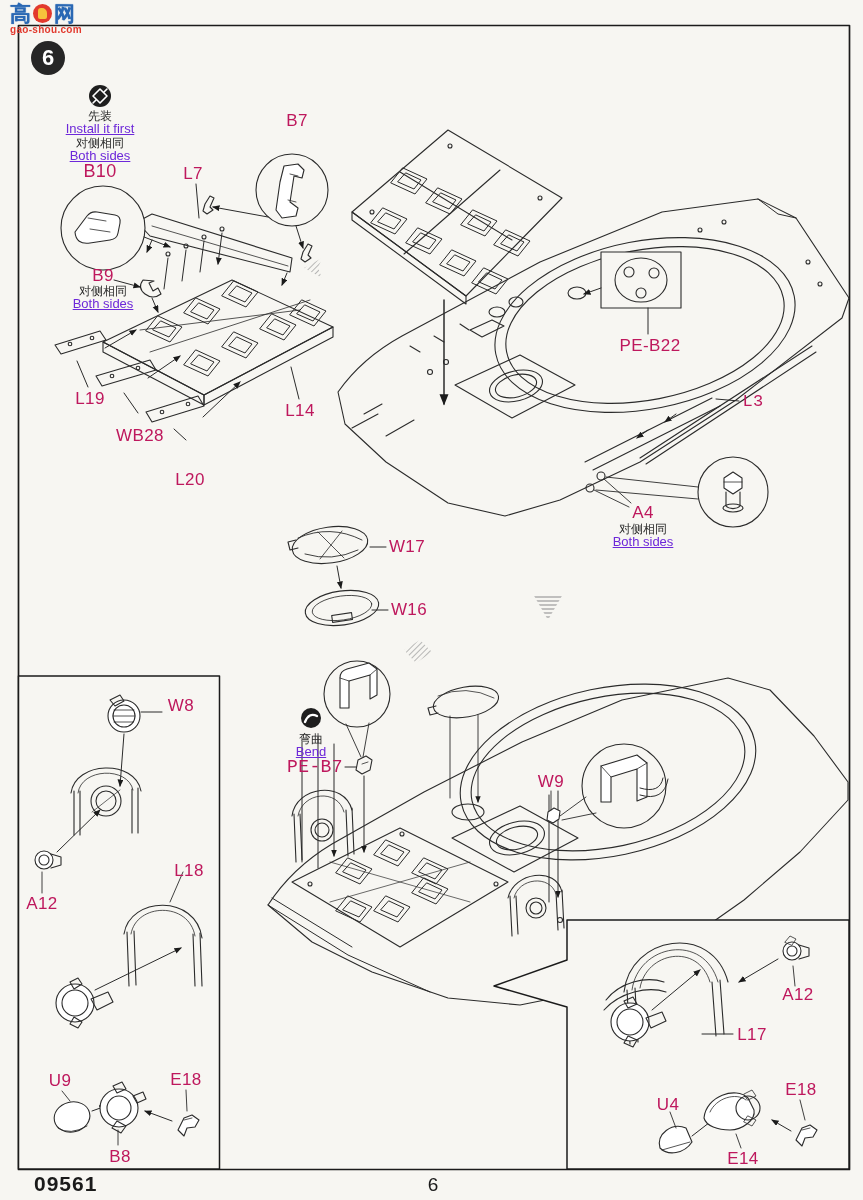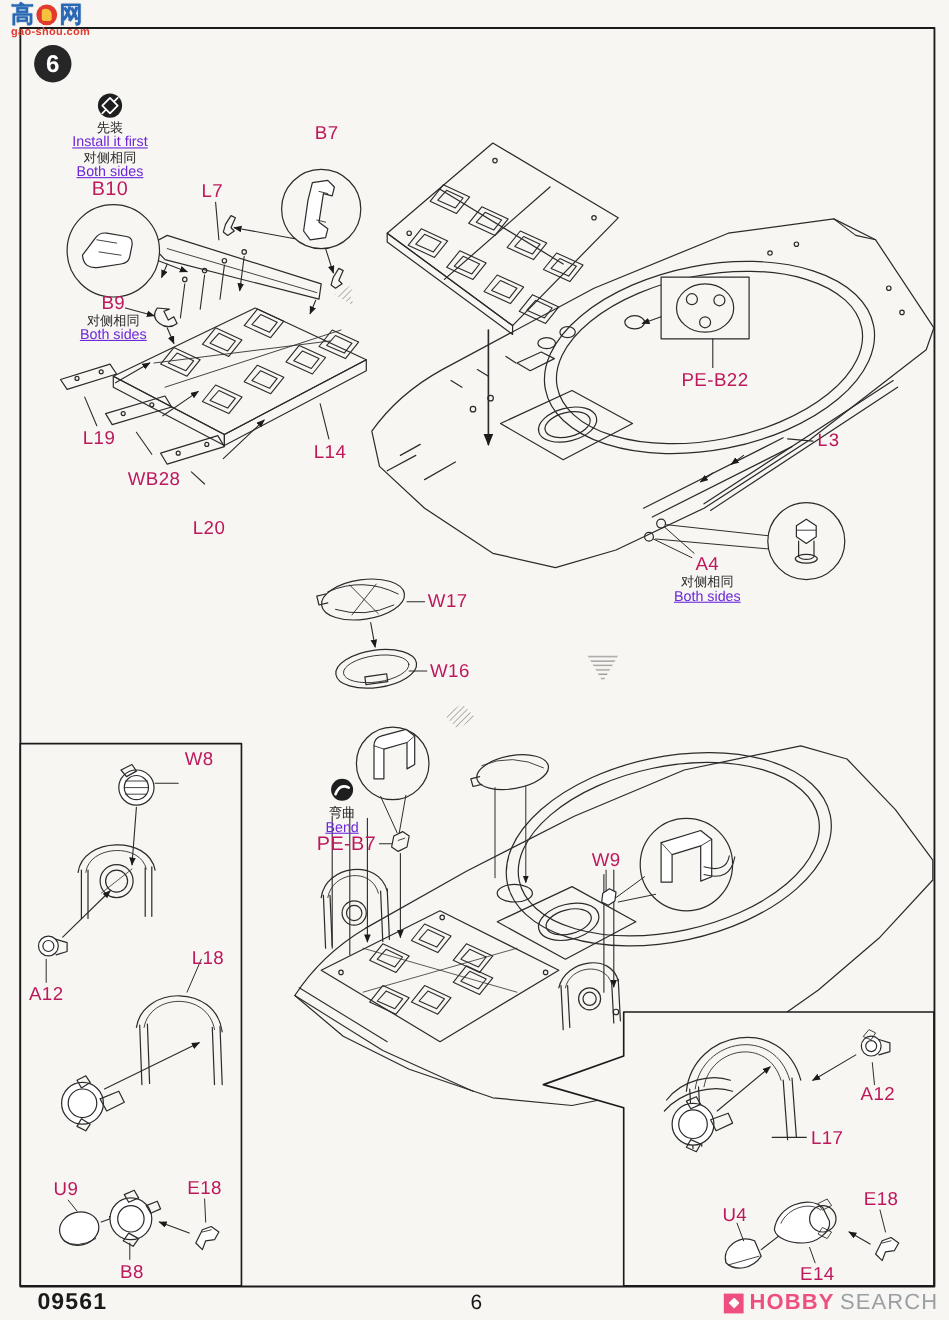--- a/index.html
+++ b/index.html
@@ -399,46 +399,41 @@
   <div class="lbl" style="left:103px;top:266px;">B9</div>
   <div class="note-cn" style="left:103px;top:283px;">对侧相同</div>
   <div class="note-en" style="left:103px;top:296px;">Both sides</div>
 
   <div class="lbl" style="left:643px;top:503px;">A4</div>
   <div class="note-cn" style="left:643px;top:521px;">对侧相同</div>
   <div class="note-en" style="left:643px;top:534px;">Both sides</div>
 
   <div class="note-cn" style="left:311px;top:731px;">弯曲</div>
   <div class="note-en" style="left:311px;top:744px;">Bend</div>
-  <div class="lbl big" style="left:315px;top:757px;">PE-B7</div>
+  <div class="lbl big" style="left:315px;top:757px;font-family:Liberation Mono, monospace;">PE-B7</div>
 
   <div class="lbl" style="left:297px;top:111px;">B7</div>
   <div class="lbl" style="left:193px;top:164px;">L7</div>
   <div class="lbl" style="left:90px;top:389px;">L19</div>
   <div class="lbl" style="left:140px;top:414px;margin-top:12px;">WB28</div>
   <div class="lbl" style="left:190px;top:442px;margin-top:28px;">L20</div>
   <div class="lbl" style="left:300px;top:401px;">L14</div>
   <div class="lbl" style="left:650px;top:336px;">PE-B22</div>
   <div class="lbl" style="left:753px;top:392px;font-family:Liberation Mono, monospace;">L3</div>
   <div class="lbl" style="left:407px;top:537px;">W17</div>
   <div class="lbl" style="left:409px;top:600px;">W16</div>
-  <div class="lbl" style="left:181px;top:680px;">W8</div>
+  <div class="lbl" style="left:181px;top:696px;">W8</div>
   <div class="lbl" style="left:42px;top:894px;">A12</div>
   <div class="lbl" style="left:189px;top:861px;">L18</div>
   <div class="lbl" style="left:551px;top:772px;">W9</div>
   <div class="lbl" style="left:60px;top:1071px;">U9</div>
   <div class="lbl" style="left:120px;top:1147px;text-align:right;">B8</div>
   <div class="lbl" style="left:186px;top:1070px;">E18</div>
   <div class="lbl" style="left:752px;top:1025px;">L17</div>
   <div class="lbl" style="left:798px;top:985px;">A12</div>
   <div class="lbl" style="left:668px;top:1095px;">U4</div>
   <div class="lbl" style="left:743px;top:1149px;text-align:right;">E14</div>
   <div class="lbl" style="left:801px;top:1080px;">E18</div>
 
   <div id="footer-kit">09561</div>
   <div id="footer-page">6</div>
-  <div id="brand">
-    <span class="bicon"></span>
-    <span class="hobby">HOBBY</span>
-    <span class="search">SEARCH</span>
-  </div>
 
 </div>
 
 </body></html>

